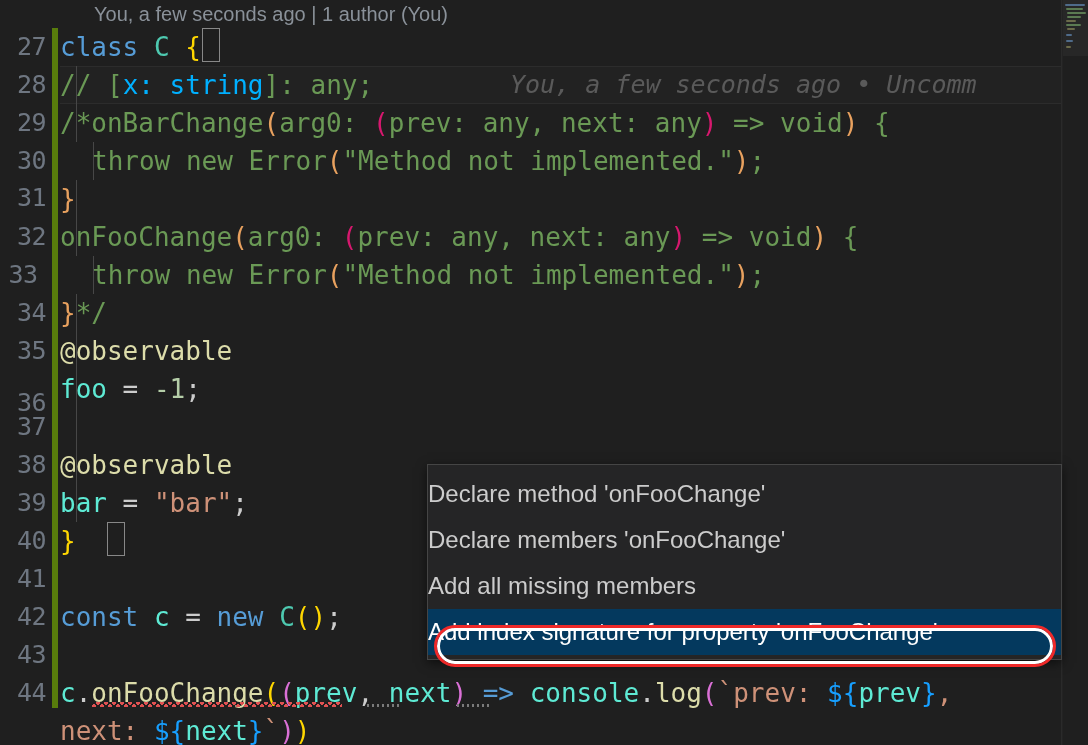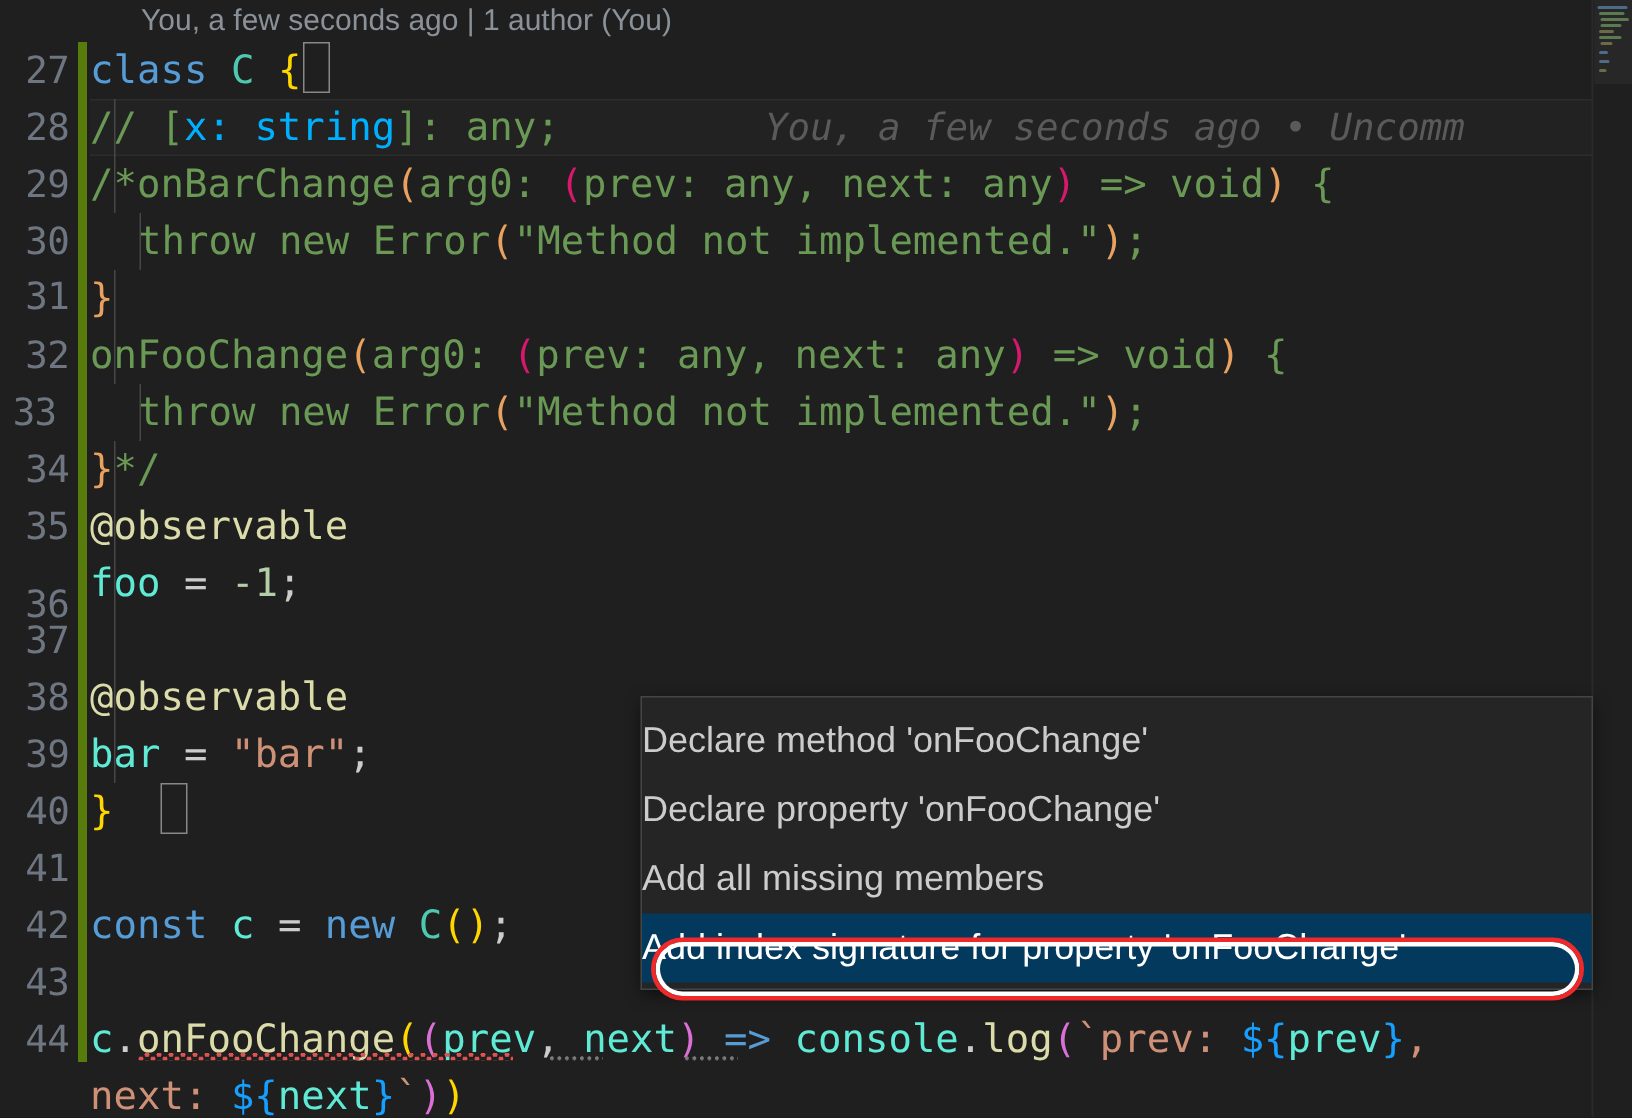--- a/index.html
+++ b/index.html
@@ -329,20 +329,20 @@
     <div class="mm-row" style="left:3px;  top:20px; width:10px; background:#6b6b4a;"></div>
     <div class="mm-row" style="left:3px;  top:24px; width:15px; background:#5b7a52;"></div>
     <div class="mm-row" style="left:4px;  top:28px; width:8px;  background:#6b6b4a;"></div>
     <div class="mm-row" style="left:3px;  top:34px; width:6px;  background:#4f6b8a;"></div>
     <div class="mm-row" style="left:3px;  top:40px; width:7px;  background:#4f6b8a;"></div>
     <div class="mm-row" style="left:3px;  top:46px; width:5px;  background:#6b6b4a;"></div>
   </div>
 
   <div class="quickfix-menu">
     <div class="qf-item">Declare method 'onFooChange'</div>
-    <div class="qf-item">Declare property 'onFooChange'</div>
+    <div class="qf-item">Declare members 'onFooChange'</div>
     <div class="qf-item">Add all missing members</div>
     <div class="qf-item selected">Add index signature for property 'onFooChange'</div>
   </div>
 
   <div class="annot-ring"></div>
 
 </div>
 
 </body></html>

